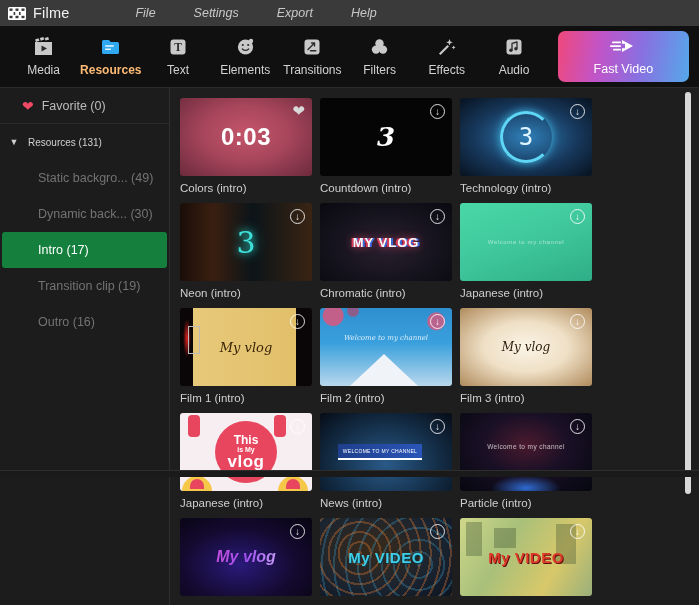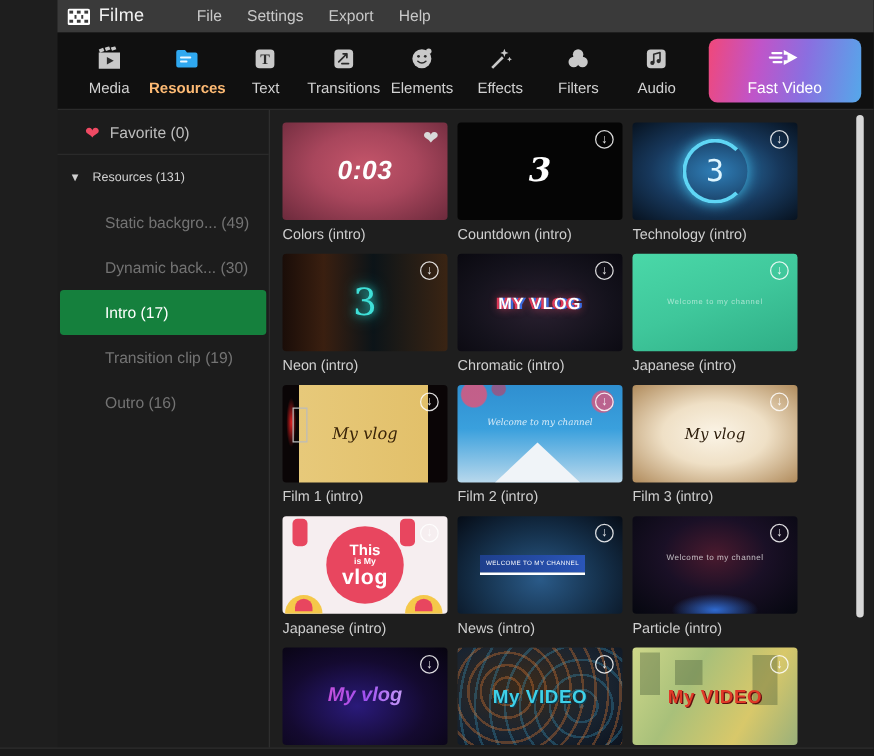--- a/index.html
+++ b/index.html
@@ -2,32 +2,32 @@
 <html><head>
 <meta charset="utf-8">
 <style>
   * { box-sizing: border-box; margin: 0; padding: 0; }
   html, body {
     width: 699px; height: 605px;
     background: #1e1e1e;
     font-family: "Liberation Sans", sans-serif;
     overflow: hidden;
   }
-  #app { position: relative; width: 699px; height: 605px; background: #1e1e1e; padding-left: 46px; }
+  #app { position: relative; width: 699px; height: 477px; background: #1e1e1e; }
 
   
   .titlebar {
     height: 26px; background: #3a3a3a;
     display: flex; align-items: center;
     padding-left: 8px;
   }
   .brand { display: flex; align-items: center; gap: 7px; }
   .brand-logo { width: 18px; height: 15px; position: relative; }
   .brand-name { color: #f2f2f2; font-size: 14.5px; letter-spacing: .2px; }
-  .menu { display: flex; align-items: center; gap: 20px; margin-left: 42px; }
+  .menu { display: flex; align-items: center; gap: 38px; margin-left: 66px; font-style: italic; }
   .menu-item { color: #c8c8c8; font-size: 12.5px; cursor: default; }
 
   
   .toolbar {
     height: 62px; background: #101010;
     display: flex; align-items: center;
     padding: 0 10px;
     border-bottom: 1px solid #2b2b2b;
   }
   .tool {
@@ -112,21 +112,21 @@
     display: flex; align-items: center; justify-content: center;
     color: rgba(255,255,255,.9); font-size: 10px; line-height: 1;
   }
   .fav-heart {
     position: absolute; top: 5px; right: 7px;
     color: #d9d9d9; font-size: 15px; line-height: 1;
   }
   .duration {
     position: absolute; inset: 0;
     display: flex; align-items: center; justify-content: center;
-    color: #fff; font-size: 21px; font-weight: 600; letter-spacing: .5px; font-style: italic;
+    color: #fff; font-size: 24px; font-weight: 600; letter-spacing: .5px;
   }
 
   
   .t-colors { background: radial-gradient(ellipse at 50% 45%, #c4556a 0%, #a8465c 45%, #6c2a3c 100%); }
   .t-countdown { background: #050505; }
   .t-countdown .g {
     position:absolute; inset:0; display:flex; align-items:center; justify-content:center;
     color:#fff; font-size:26px; font-family:"DejaVu Serif", serif; font-style:italic; font-weight:700;
   }
   .t-technology { background: radial-gradient(ellipse at 50% 50%, #2f7fb8 0%, #17385c 55%, #07121f 100%); }
@@ -307,62 +307,62 @@
         <svg width="20" height="20" viewBox="0 0 20 20">
           <rect x="2.5" y="2.5" width="15" height="15" rx="3" fill="#c9c9c9"></rect>
           <text x="10" y="14.4" font-family="Liberation Serif, serif" font-size="11.5" font-weight="700" fill="#2b2b2b" text-anchor="middle">T</text>
         </svg>
       </span>
       <span class="lbl">Text</span>
     </div>
 
     <div class="tool">
       <span class="ic">
-        <svg width="20" height="20" viewBox="0 0 20 20">
-          <rect x="2.5" y="2.5" width="15" height="15" rx="3" fill="#c9c9c9"></rect>
-          <path d="M6 12.5 L12.5 6 M12.5 6 L12.5 9 M12.5 6 L9.5 6" stroke="#2b2b2b" stroke-width="1.4" fill="none" stroke-linecap="round"></path>
-          <path d="M13.8 13.8 L8.5 13.8" stroke="#2b2b2b" stroke-width="1.4" stroke-linecap="round"></path>
-        </svg>
-      </span>
-      <span class="lbl">Transitions</span>
-    </div>
-
-    <div class="tool">
-      <span class="ic">
         <svg width="21" height="20" viewBox="0 0 21 20">
           <circle cx="10.5" cy="10" r="7.6" fill="#c9c9c9"></circle>
           <circle cx="7.8" cy="8" r="1.1" fill="#2b2b2b"></circle>
           <circle cx="13.2" cy="8" r="1.1" fill="#2b2b2b"></circle>
           <path d="M7.3 12 Q10.5 14.8 13.7 12" stroke="#2b2b2b" stroke-width="1.3" fill="none" stroke-linecap="round"></path>
           <circle cx="16" cy="4" r="2.2" fill="#c9c9c9"></circle>
         </svg>
       </span>
       <span class="lbl">Elements</span>
     </div>
 
     <div class="tool">
       <span class="ic">
+        <svg width="20" height="20" viewBox="0 0 20 20">
+          <rect x="2.5" y="2.5" width="15" height="15" rx="3" fill="#c9c9c9"></rect>
+          <path d="M6 12.5 L12.5 6 M12.5 6 L12.5 9 M12.5 6 L9.5 6" stroke="#2b2b2b" stroke-width="1.4" fill="none" stroke-linecap="round"></path>
+          <path d="M13.8 13.8 L8.5 13.8" stroke="#2b2b2b" stroke-width="1.4" stroke-linecap="round"></path>
+        </svg>
+      </span>
+      <span class="lbl">Transitions</span>
+    </div>
+
+    <div class="tool">
+      <span class="ic">
+        <svg width="21" height="20" viewBox="0 0 21 20">
+          <circle cx="10.5" cy="6.5" r="4.2" fill="#c9c9c9"></circle>
+          <circle cx="7" cy="12.6" r="4.2" fill="#c9c9c9"></circle>
+          <circle cx="14" cy="12.6" r="4.2" fill="#c9c9c9"></circle>
+        </svg>
+      </span>
+      <span class="lbl">Filters</span>
+    </div>
+
+    <div class="tool">
+      <span class="ic">
         <svg width="21" height="20" viewBox="0 0 21 20">
           <path d="M3 16.5 L11.5 8 L13 9.5 L4.5 18 Z" fill="#c9c9c9"></path>
           <path d="M13.5 2 L14.4 4.4 L16.8 5.3 L14.4 6.2 L13.5 8.6 L12.6 6.2 L10.2 5.3 L12.6 4.4 Z" fill="#c9c9c9"></path>
           <path d="M17.6 8.4 L18.2 9.8 L19.6 10.4 L18.2 11 L17.6 12.4 L17 11 L15.6 10.4 L17 9.8 Z" fill="#c9c9c9"></path>
         </svg>
       </span>
       <span class="lbl">Effects</span>
-    </div>
-
-    <div class="tool">
-      <span class="ic">
-        <svg width="21" height="20" viewBox="0 0 21 20">
-          <circle cx="10.5" cy="6.5" r="4.2" fill="#c9c9c9"></circle>
-          <circle cx="7" cy="12.6" r="4.2" fill="#c9c9c9"></circle>
-          <circle cx="14" cy="12.6" r="4.2" fill="#c9c9c9"></circle>
-        </svg>
-      </span>
-      <span class="lbl">Filters</span>
     </div>
 
     <div class="tool">
       <span class="ic">
         <svg width="20" height="20" viewBox="0 0 20 20">
           <rect x="2.5" y="2.5" width="15" height="15" rx="3" fill="#c9c9c9"></rect>
           <path d="M8 13.2 L8 6.4 L13 5 L13 11.6" stroke="#2b2b2b" stroke-width="1.3" fill="none" stroke-linejoin="round"></path>
           <circle cx="6.9" cy="13.3" r="1.7" fill="#2b2b2b"></circle>
           <circle cx="11.9" cy="11.8" r="1.7" fill="#2b2b2b"></circle>
         </svg>

